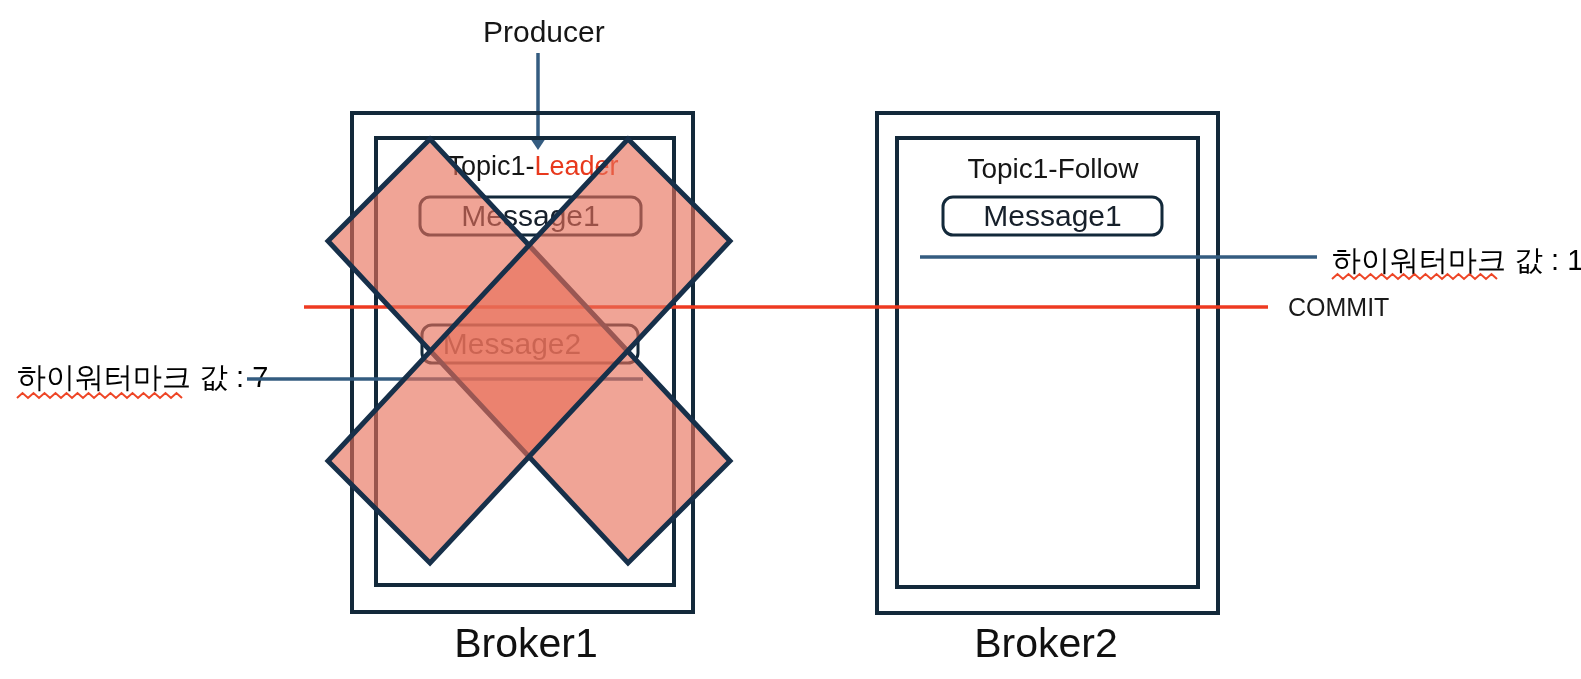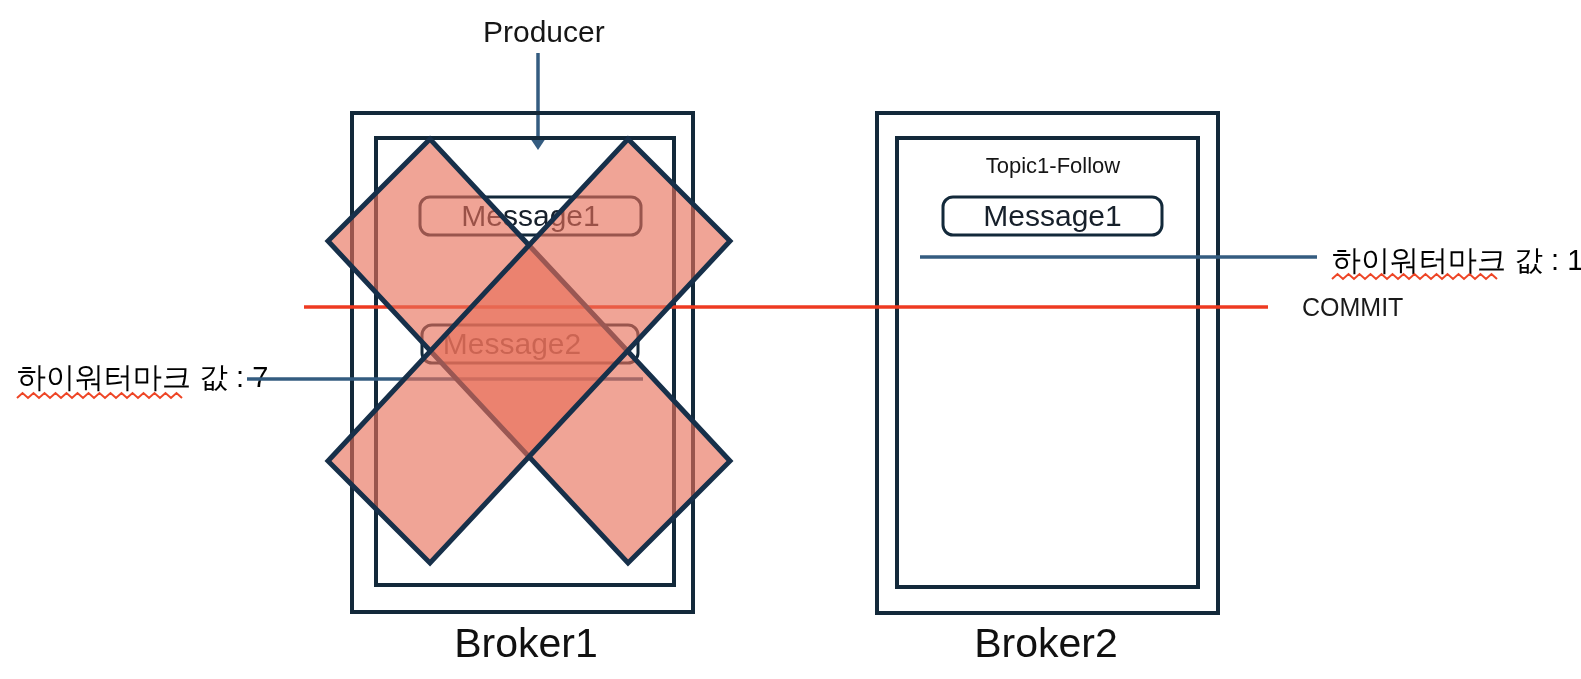--- a/index.html
+++ b/index.html
@@ -2,42 +2,43 @@
 <html><head>
 <meta charset="utf-8">
 <style>
   html,body{margin:0;padding:0;background:#ffffff;}
   body{font-family:"Liberation Sans","DejaVu Sans",sans-serif;}
   .canvas{position:relative;width:1581px;height:679px;background:#ffffff;overflow:hidden;}
   .label{position:absolute;z-index:1;color:#161616;white-space:nowrap;}
   .center{text-align:center;}
   .producer{left:483px;top:15px;width:110px;font-size:30px;}
   .topic-title-b1{left:428px;top:151px;width:210px;font-size:27px;}
-  .topic-title-b2{left:948px;top:153px;width:210px;font-size:22px;}
+  .topic-title-b2{left:948px;top:153px;width:210px;font-size:28px;}
   .leader-red{color:#e8391d;}
   .msg{font-size:30px;color:#17202b;line-height:38px;}
   .b1m1{left:420px;top:197px;width:221px;}
   .b1m2{left:422px;top:325px;width:180px;}
   .b2m1{left:943px;top:197px;width:219px;}
   .broker-label{top:620px;width:180px;font-size:41px;color:#111111;}
   .broker1-label{left:436px;}
   .broker2-label{left:956px;}
-  .commit-label{left:1288px;top:293px;font-size:25px;color:#1a1a1a;margin-left:14px;}
+  .commit-label{left:1288px;top:293px;font-size:25px;color:#1a1a1a;}
   .watermark-label{font-size:29px;color:#000000;}
   .wm-left{left:17px;top:358px;}
   .wm-right{left:1332px;top:241px;}
   svg.overlay{position:absolute;left:0;top:0;z-index:5;pointer-events:none;}
 </style>
 </head>
 <body>
 
 <div class="canvas">
 
   <div class="label producer center">Producer</div>
 
+  <div class="label topic-title-b1 center"><span>Topic1-</span><span class="leader-red">Leader</span></div>
 
   <div class="label msg b1m1 center">Message1</div>
   <div class="label msg b1m2 center">Message2</div>
 
   <div class="label topic-title-b2 center">Topic1-Follow</div>
   <div class="label msg b2m1 center">Message1</div>
 
   <div class="label broker-label broker1-label center">Broker1</div>
   <div class="label broker-label broker2-label center">Broker2</div>
 

